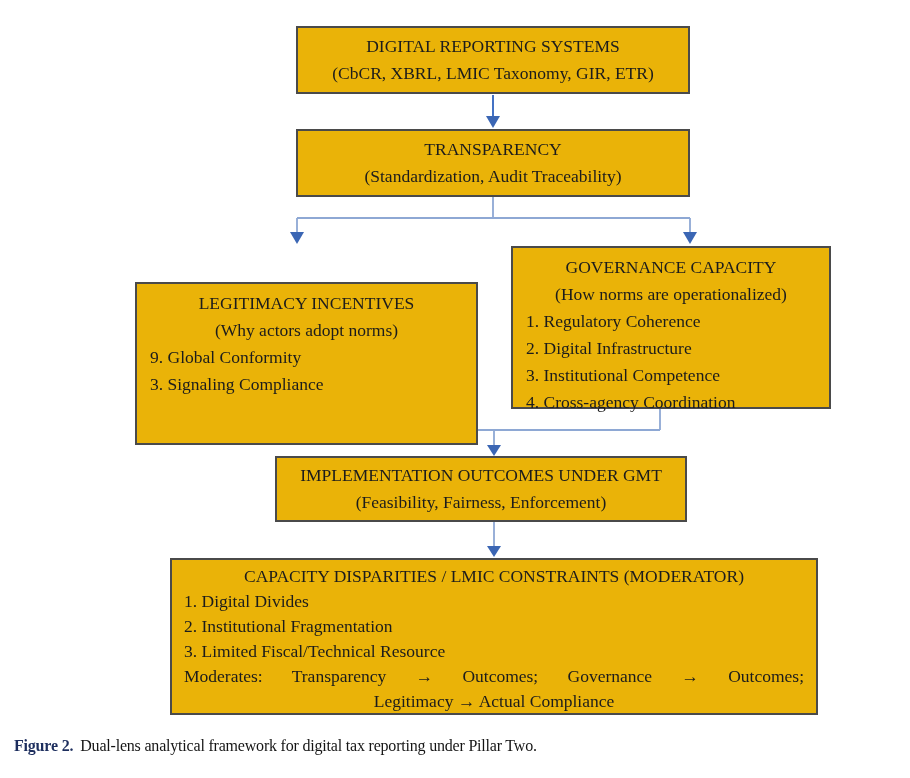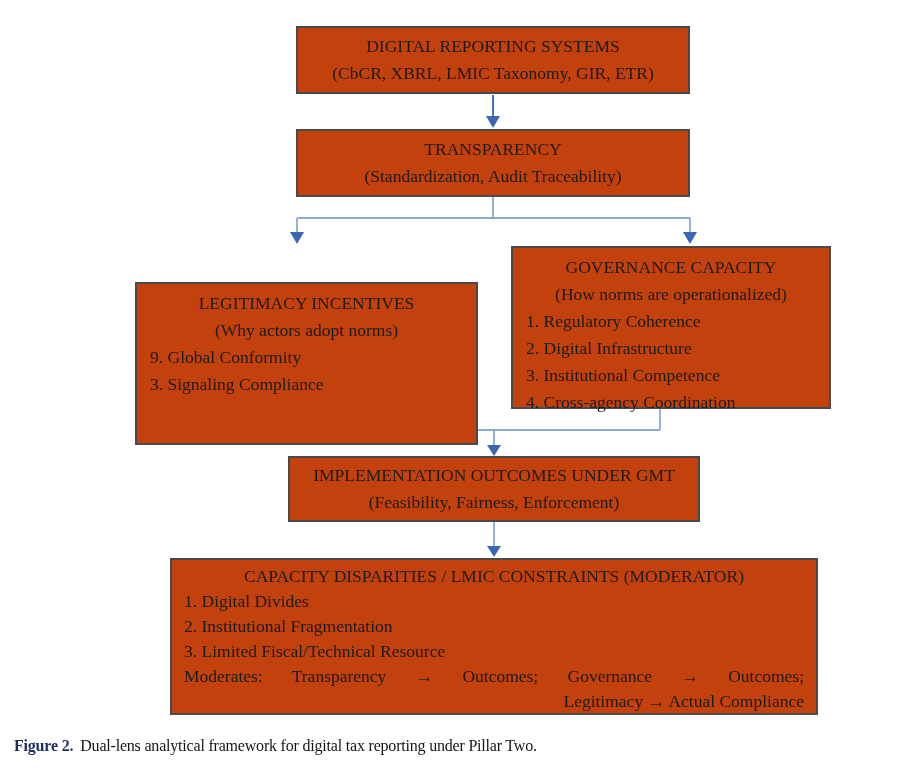--- a/index.html
+++ b/index.html
@@ -14,42 +14,42 @@
   }
   .connectors {
     position: absolute;
     left: 0; top: 0;
     width: 910px; height: 778px;
     pointer-events: none;
   }
   .box {
     position: absolute;
     border: 2px solid #4a4a4a;
-    background: #c2410c;
+    background: #eab308;
     box-sizing: border-box;
     font-size: 17.5px;
     line-height: 27px;
   }
   .box .center { text-align: center; }
   .box .item { text-align: left; padding-left: 13px; }
   .box-top        { left: 296px; top: 26px;  width: 394px; height: 68px;  padding-top: 5px; }
   .box-transp     { left: 296px; top: 129px; width: 394px; height: 68px;  padding-top: 5px; }
   .box-legit      { left: 135px; top: 246px; width: 343px; height: 163px; padding-top: 6px; margin-top: 36px; }
   .box-gov        { left: 511px; top: 246px; width: 320px; height: 163px; padding-top: 6px; }
-  .box-impl       { left: 288px; top: 456px; width: 412px; height: 66px;  padding-top: 4px; }
+  .box-impl       { left: 275px; top: 456px; width: 412px; height: 66px;  padding-top: 4px; }
   .box-mod        { left: 170px; top: 558px; width: 648px; height: 157px; padding-top: 4px; line-height: 25px; }
   .box-mod .item  { padding-left: 12px; }
   .box-mod .just  {
     padding: 0 12px;
     text-align: justify;
     text-align-last: justify;
   }
   .box-mod .last-line {
     padding: 0 12px;
-    text-align: right;
+    text-align: center;
   }
   .caption {
     position: absolute;
     left: 14px; top: 737px; width: 880px;
     font-family: Liberation Serif, serif;
     font-size: 16px;
     letter-spacing: -0.2px;
     color: #151515;
   }
   .caption .fig-label {

